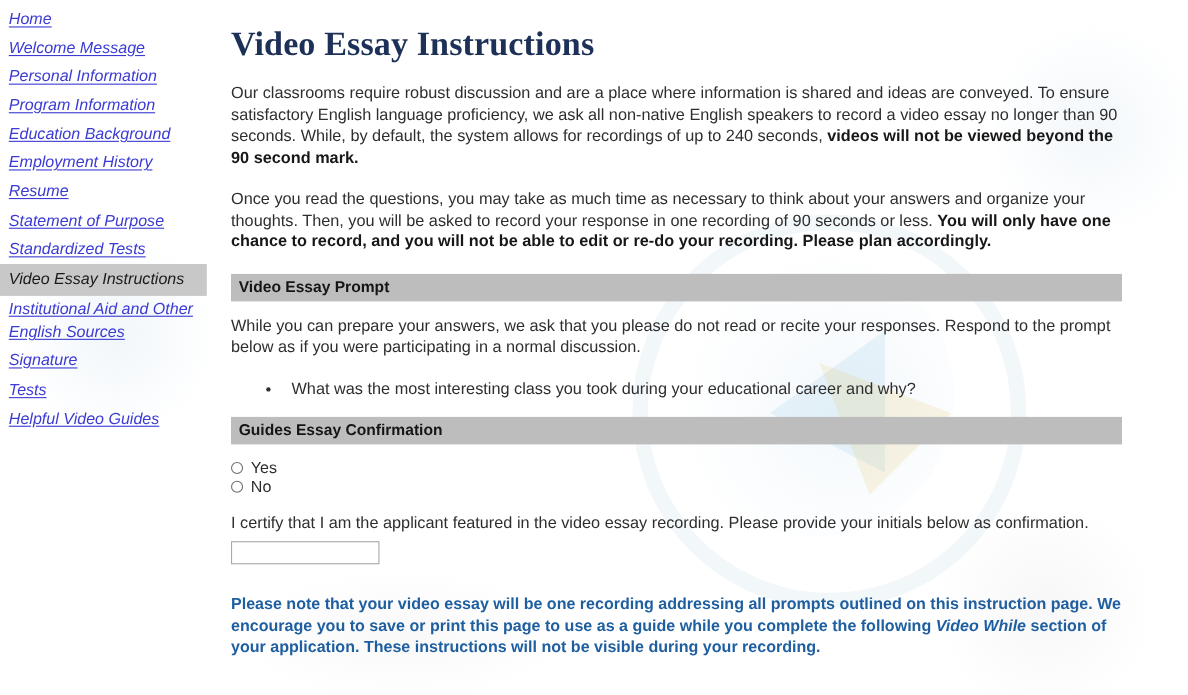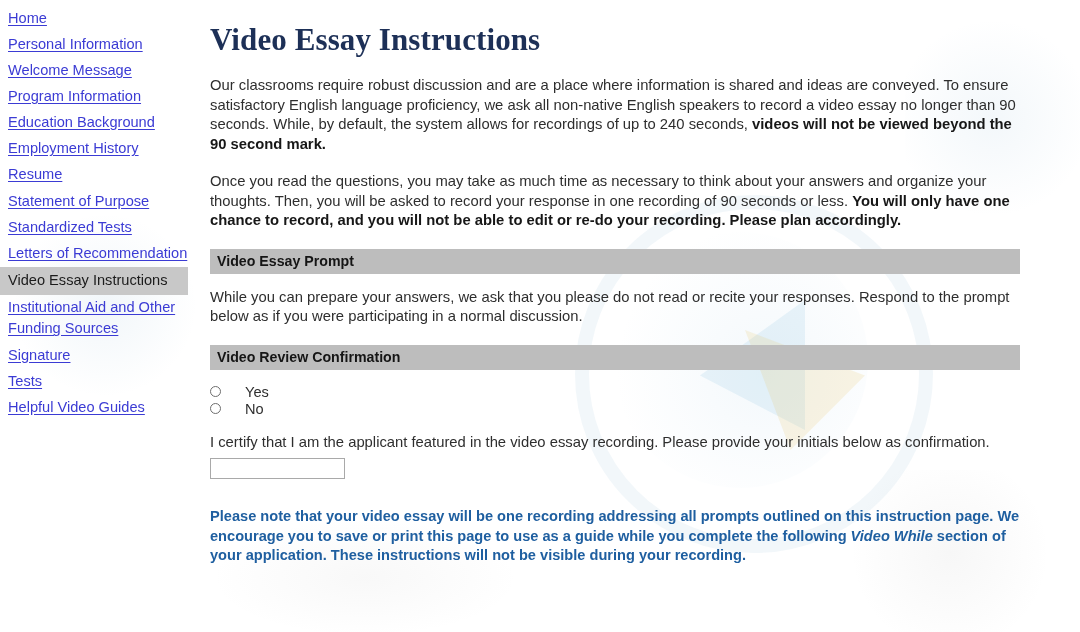--- a/index.html
+++ b/index.html
@@ -71,20 +71,21 @@
     position: relative;
     z-index: 1;
     display: flex;
     align-items: flex-start;
   }
   .sidebar {
     width: 210px;
     flex: 0 0 210px;
     padding: 5px 0 0 0;
     box-sizing: border-box;
+    font-style: italic;
   }
   .nav-item {
     display: block;
     font-size: 14.6px;
     line-height: 1.45;
     padding: 2.5px 6px 2.5px 8px;
     color: #3b3bd4;
     text-decoration: underline;
     text-underline-offset: 1.5px;
     cursor: pointer;
@@ -144,21 +145,21 @@
   ul.prompt-list li {
     font-size: 14.8px;
     line-height: 1.35;
     color: #2e2e2e;
     padding-left: 8px;
   }
 
   .radio-row {
     display: flex;
     align-items: center;
-    gap: 24px;
+    gap: 7px;
     margin: 1px 0;
     text-align: center;
   }
   .radio-dot {
     width: 11px;
     height: 11px;
     border: 1.3px solid #6e6e6e;
     border-radius: 50%;
     background: #fff;
     box-sizing: border-box;
@@ -202,31 +203,30 @@
 <div class="wm wm-ring2"></div>
 <div class="wm wm-wedge-blue"></div>
 <div class="wm wm-wedge-yellow"></div>
 <div class="wm wm-blob-c"></div>
 <div class="wm wm-blob-d"></div>
 
 <div class="page">
 
   <nav class="sidebar" id="sidebar">
       <a class="nav-item">Home</a>
+      <a class="nav-item">Welcome Message</a>
       <a class="nav-item">Personal Information</a>
-      <a class="nav-item">Welcome Message</a>
       <a class="nav-item">Program Information</a>
       <a class="nav-item">Education Background</a>
       <a class="nav-item">Employment History</a>
       <a class="nav-item">Resume</a>
       <a class="nav-item">Statement of Purpose</a>
       <a class="nav-item">Standardized Tests</a>
-      <a class="nav-item">Letters of Recommendation</a>
       <a class="nav-item active">Video Essay Instructions</a>
-      <a class="nav-item">Institutional Aid and Other Funding Sources</a>
+      <a class="nav-item">Institutional Aid and Other English Sources</a>
       <a class="nav-item">Signature</a>
       <a class="nav-item">Tests</a>
       <a class="nav-item">Helpful Video Guides</a>
     </nav>
 
   <main class="content">
     <div class="inner">
 
       <h1 class="title">Video Essay Instructions</h1>
 
@@ -235,22 +235,25 @@
       </p>
 
       <p class="body">
         <span>Once you read the questions, you may take as much time as necessary to think about your answers and organize your thoughts. Then, you will be asked to record your response in one recording of 90 seconds or less. </span><b>You will only have one chance to record, and you will not be able to edit or re-do your recording. Please plan accordingly.</b>
       </p>
 
       <div class="section-bar">Video Essay Prompt</div>
 
       <p class="body">While you can prepare your answers, we ask that you please do not read or recite your responses. Respond to the prompt below as if you were participating in a normal discussion.</p>
 
-
-      <div class="section-bar">Video Review Confirmation</div>
+      <ul class="prompt-list" id="prompt-bullets">
+          <li>What was the most interesting class you took during your educational career and why?</li>
+        </ul>
+
+      <div class="section-bar">Guides Essay Confirmation</div>
 
 
       <div class="radio-group" id="radio-group">
           <div class="radio-row">
             <span class="radio-dot"></span>
             <span class="radio-label">Yes</span>
           </div>
           <div class="radio-row">
             <span class="radio-dot"></span>
             <span class="radio-label">No</span>

